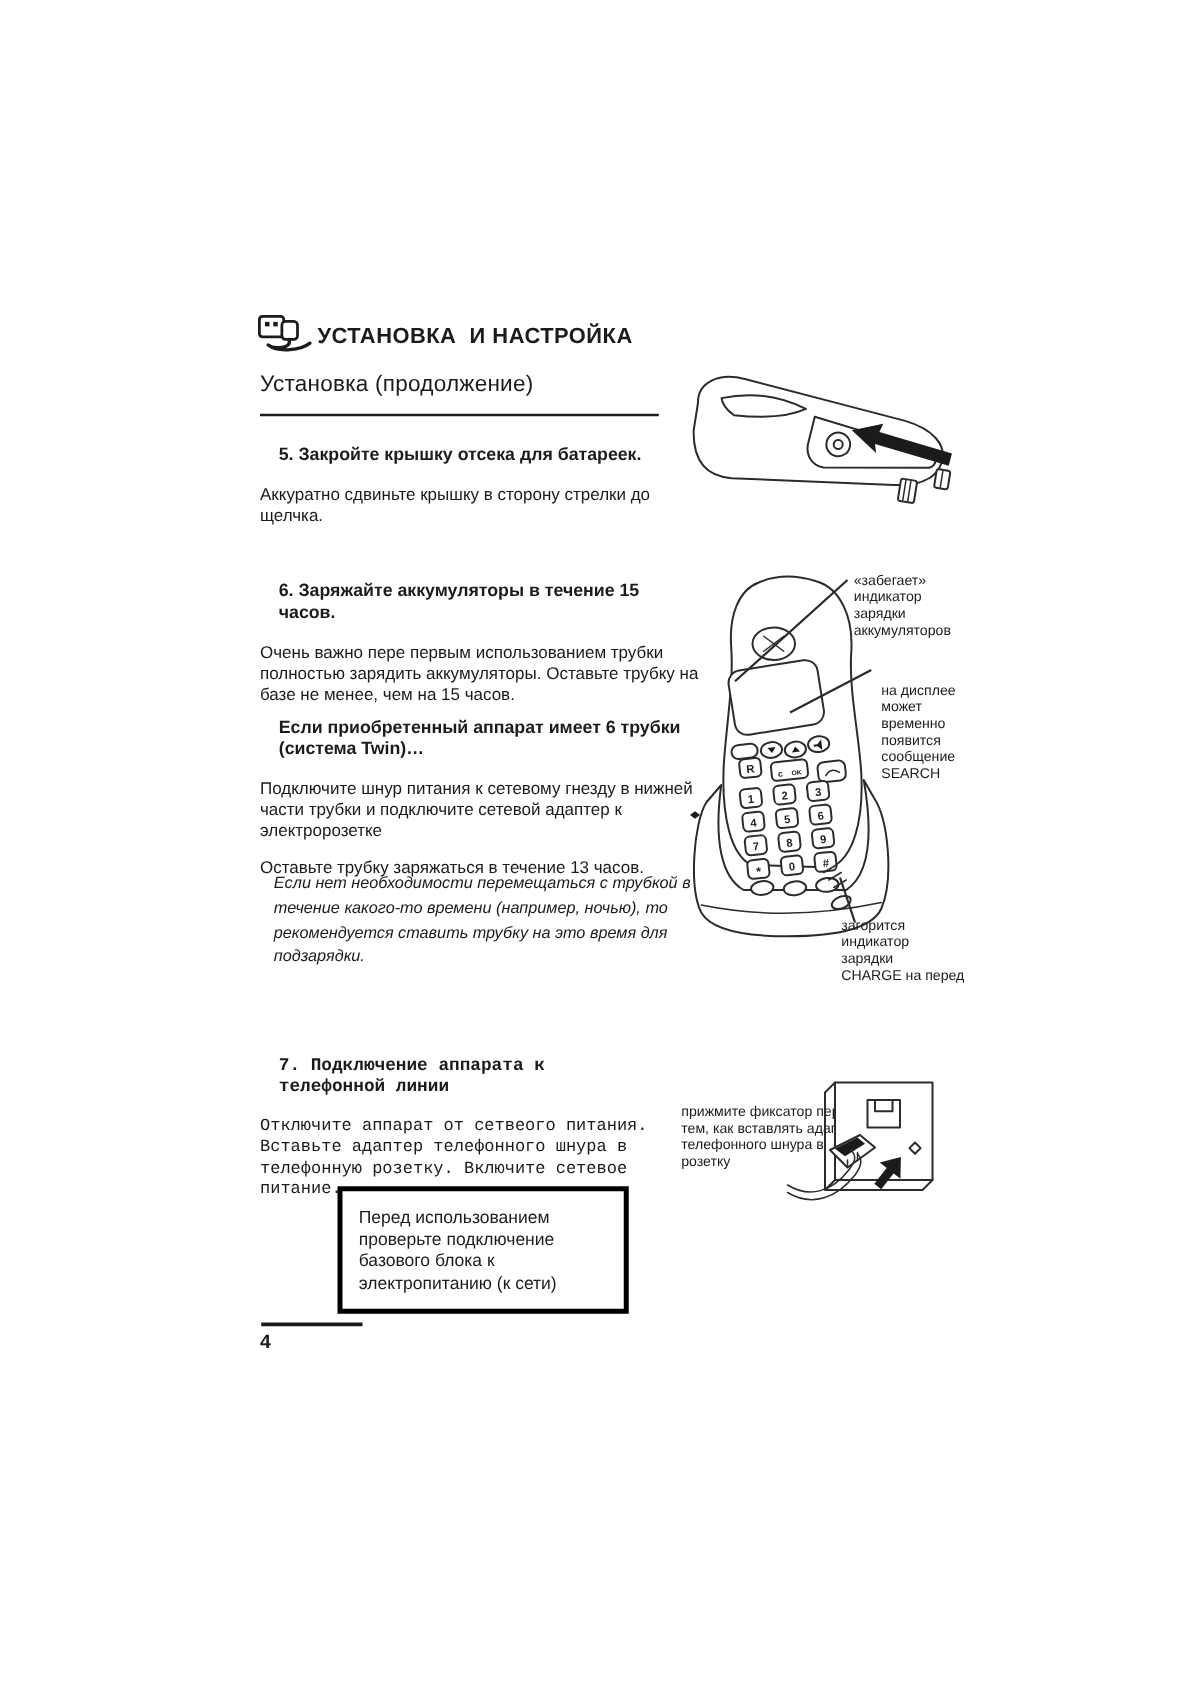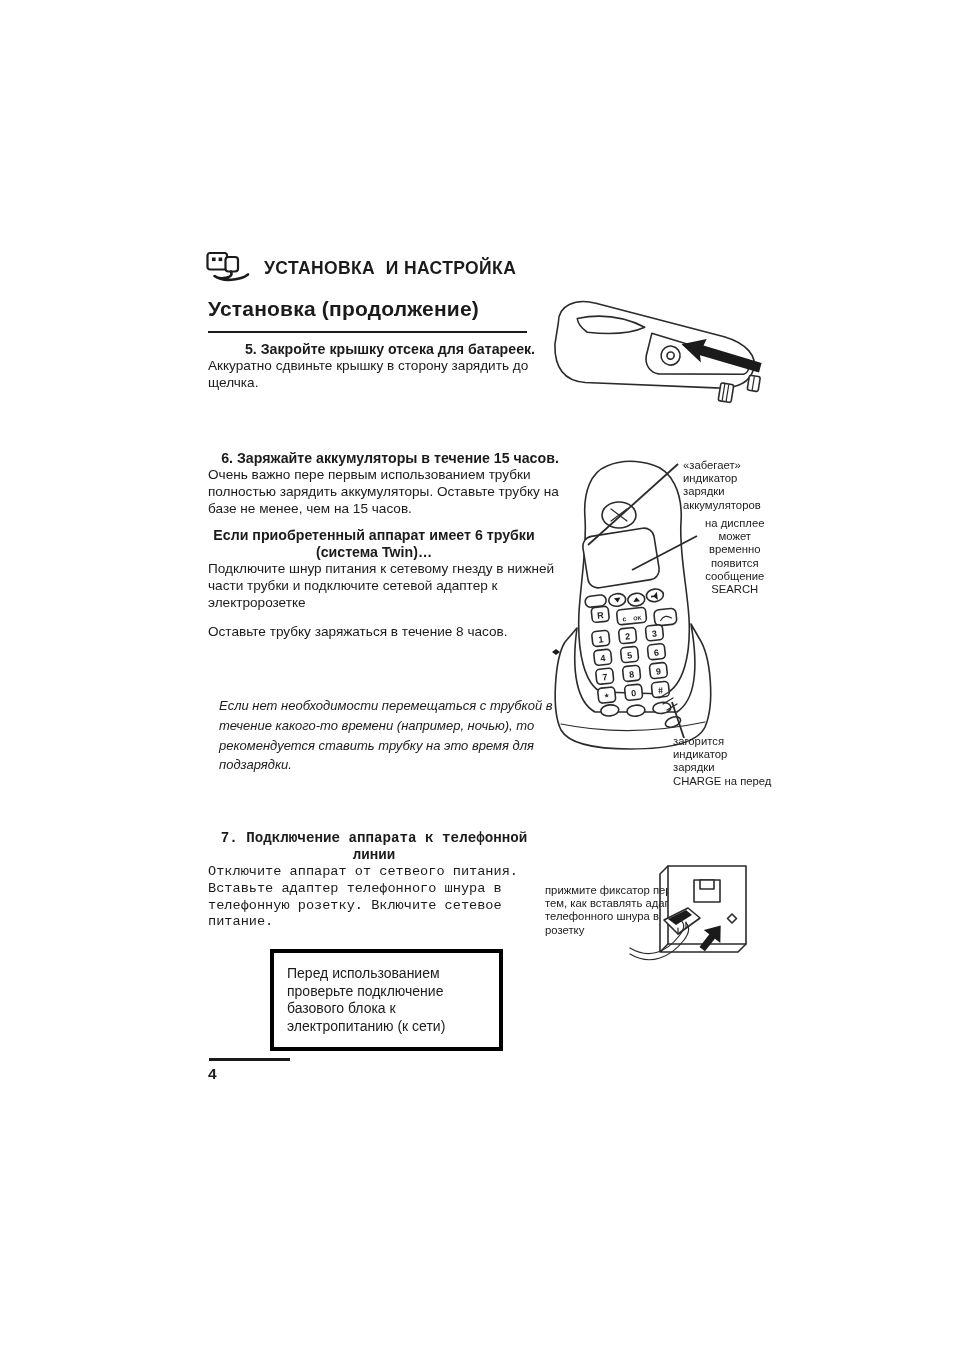--- a/index.html
+++ b/index.html
@@ -4,42 +4,42 @@
 <style>
   html,body{margin:0;padding:0;background:#e8e8e8;}
   .page{
     position:relative;width:954px;height:1351px;background:#ffffff;
     color:#1b1b1b;font-family:"Liberation Sans",sans-serif;overflow:hidden;
     margin:0 auto;
   }
   .abs{position:absolute;}
 
   
-  .chapter{left:206px;top:250px;display:flex;align-items:center;gap:14px;}
+  .chapter{left:206px;top:250px;display:flex;align-items:center;gap:4px;}
   .chapter-title{font-size:17.5px;font-weight:bold;letter-spacing:.4px;white-space:pre;margin:0;}
 
   
-  .page-title{left:208px;top:297px;font-size:21px;font-weight:bold;letter-spacing:.2px;margin:0;}
+  .page-title{left:208px;top:297px;font-size:18px;font-weight:normal;letter-spacing:.2px;margin:0;}
   .title-rule{left:208px;top:331px;width:319px;height:2px;background:#1b1b1b;}
 
   
   .sec{font-size:13.6px;line-height:16.8px;}
-  .sec h3{font-size:14.2px;line-height:17px;font-weight:bold;margin:0;text-align:center;}
+  .sec h3{font-size:14.2px;line-height:17px;font-weight:bold;margin:15px;}
   .sec p{margin:0;}
   #step5{left:208px;top:341px;width:364px;}
   #step6{left:208px;top:450px;width:364px;}
   #step6 .twin-h{margin-top:10px;width:332px;}
   #step6 .charge{margin-top:12px;}
   #note-italic{left:219px;top:683px;width:344px;font-style:italic;font-size:13px;line-height:19.8px;}
   #step7{left:208px;top:830px;width:332px;font-family:Liberation Mono, monospace;}
 
   
   .ann{font-size:11.3px;line-height:13.2px;white-space:pre-line;color:#1b1b1b;}
   #ann-blink{left:683px;top:459px;}
-  #ann-search{left:705px;top:517px;text-align:center;}
+  #ann-search{left:705px;top:547px;}
   #ann-charge{left:673px;top:735px;}
   #ann-socket{left:545px;top:884px;width:166px;}
 
   
   .note-box{
     left:270px;top:949px;width:199px;border:4px solid #000000;
     padding:12px 13px;font-size:14px;line-height:17.5px;
   }
 
   
@@ -70,21 +70,21 @@
       </svg>
     </span>
     <h2 class="chapter-title">УСТАНОВКА  И НАСТРОЙКА</h2>
   </div>
 
   <h1 class="abs page-title">Установка (продолжение)</h1>
   <div class="abs title-rule"></div>
 
   <section class="abs sec" id="step5">
     <h3>5. Закройте крышку отсека для батареек.</h3>
-    <p>Аккуратно сдвиньте крышку в сторону зарядить до щелчка.</p>
+    <p>Аккуратно сдвиньте крышку в сторону стрелки до щелчка.</p>
   </section>
 
   <div class="abs" style="left:530px;top:296px;">
     <svg width="248" height="124" viewBox="0 0 248 124">
       <g transform="rotate(9 124 62)">
         <path class="ill" d="M24 42 C21 25 37 15 58 17 L190 30 C213 33 226 44 224 58 C222 73 207 80 189 82 L60 97 C38 99 27 86 24 64 Z"></path>
         <path class="ill" d="M42 35 Q76 22 110 33 Q92 45 54 47 Q44 42 42 35 Z"></path>
         <path class="ill" d="M118 38 L212 51 C220 52 221 61 215 64 L131 77 C122 77 116 70 116 61 Z"></path>
         <circle class="ill" cx="140" cy="57" r="9.5"></circle>
         <circle class="ill" cx="140" cy="57" r="3.6"></circle>
@@ -97,21 +97,21 @@
         </g>
       </g>
     </svg>
   </div>
 
   <section class="abs sec" id="step6">
     <h3>6. Заряжайте аккумуляторы в течение 15 часов.</h3>
     <p>Очень важно пере первым использованием трубки полностью зарядить аккумуляторы. Оставьте трубку на базе не менее, чем на 15 часов.</p>
     <h3 class="twin-h">Если приобретенный аппарат имеет 6 трубки (система Twin)…</h3>
     <p>Подключите шнур питания к сетевому гнезду в нижней части трубки и подключите сетевой адаптер к электророзетке</p>
-    <p class="charge">Оставьте трубку заряжаться в течение 8 часов.</p>
+    <p class="charge">Оставьте трубку заряжаться в течение 13 часов.</p>
   </section>
 
   <p class="abs" id="note-italic">Если нет необходимости перемещаться с трубкой в течение какого-то времени (например, ночью), то рекомендуется ставить трубку на это время для подзарядки.</p>
 
   <div class="abs" style="left:545px;top:452px;">
     <svg width="270" height="305" viewBox="0 0 270 305">
 
       <path class="ill" d="M20 190 C10 206 6 258 16 278 C24 292 52 297 85 297 C122 297 152 292 160 275 C170 252 166 204 154 186 L146 172 C154 218 150 248 132 260 L50 260 C32 250 26 220 32 176 Z"></path>
       <path class="ill-thin" d="M16 272 Q85 286 160 270"></path>
       <ellipse class="ill" cx="128" cy="270" rx="8" ry="4.6" transform="rotate(-22 128 270)"></ellipse>

